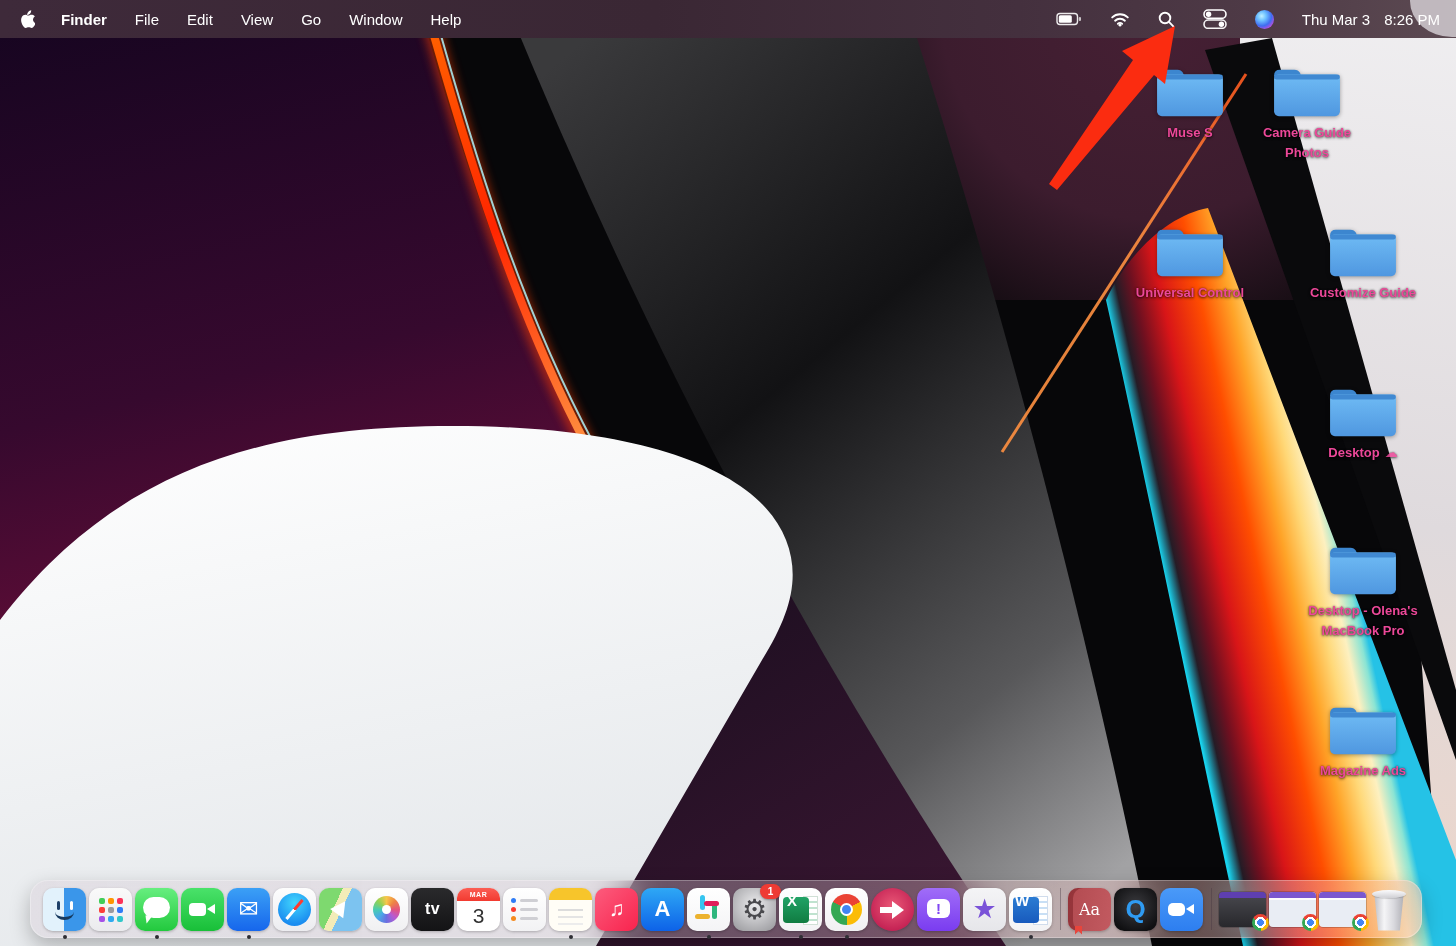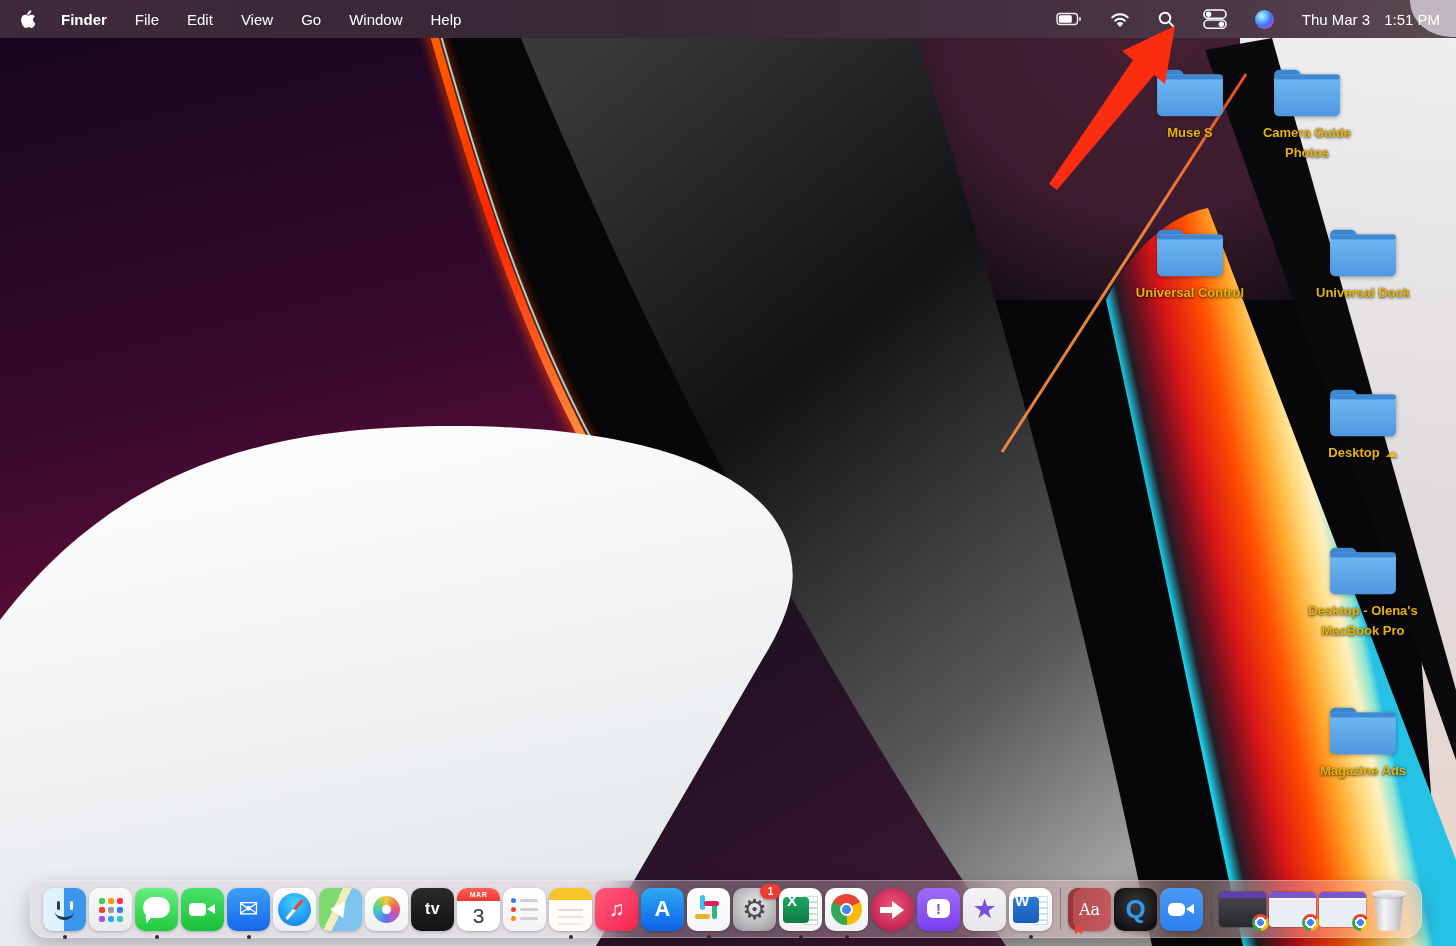--- a/index.html
+++ b/index.html
@@ -19,21 +19,21 @@
   .menu-item.bold{font-weight:700;}
   .mb-right{margin-left:auto;display:flex;align-items:center;gap:28px;padding-right:16px;position:relative;z-index:2;}
   .sicon{display:flex;align-items:center;justify-content:center;}
   .siri-orb{width:19px;height:19px;border-radius:50%;
     background:radial-gradient(circle at 35% 32%,#bff0ff 0%,#6fc2ff 25%,#3f6df0 55%,#b84fe0 78%,#e85a8a 100%);}
   #clock{display:flex;gap:14px;font-size:15px;}
   
   #desktop-folders{position:absolute;inset:0;z-index:10;}
   .folder{position:absolute;width:150px;display:flex;flex-direction:column;align-items:center;cursor:default;}
   .ficon{width:80px;height:62px;filter:drop-shadow(0 1px 2px rgba(0,0,0,.35));}
-  .flabel{margin-top:1px;font-size:13px;font-weight:700;color:#eab308;text-align:center;line-height:1.5;
+  .flabel{margin-top:1px;font-size:13px;font-weight:700;color:#ec4899;text-align:center;line-height:1.5;
     text-shadow:0 1px 3px rgba(0,0,0,.7),0 0 2px rgba(0,0,0,.45);}
   .icloud::after{content:"☁";opacity:.85;font-weight:400;margin-left:5px;font-size:13px;}
   
   #arrow-layer{position:absolute;inset:0;z-index:40;pointer-events:none;}
   
   #dock{position:absolute;left:30px;right:34px;bottom:8px;height:58px;border-radius:18px;z-index:20;
     background:linear-gradient(90deg,rgba(215,205,215,.40),rgba(220,200,210,.34) 55%,rgba(250,185,175,.45));
     box-shadow:inset 0 0 0 1px rgba(255,255,255,.28),0 8px 20px rgba(0,0,0,.25);
     display:flex;align-items:center;justify-content:center;backdrop-filter:blur(18px);}
   .dock-item{width:43px;height:43px;border-radius:10px;position:relative;flex:0 0 auto;margin:0 1.5px;
@@ -289,21 +289,21 @@
             <circle cx="5.6" cy="5.2" r="2.7" fill="#fff"></circle>
             <rect x="1" y="11" width="22" height="8.4" rx="4.2" fill="none" stroke="#fff" stroke-width="1.6" opacity=".95"></rect>
             <circle cx="18.4" cy="15.2" r="2.7" fill="#fff"></circle>
           </svg>
       </span>
       <span class="sicon">
           <span class="siri-orb"></span>
         </span>
       <span id="clock">
         <span>Thu Mar 3</span>
-        <span>1:51 PM</span>
+        <span>8:26 PM</span>
       </span>
     </div>
   </div>
 
   <div id="desktop-folders">
       <div class="folder" style="left: 1115px; top: 60px;">
         <svg class="ficon" viewBox="0 0 82 64">
           <use href="#folder-shape"></use>
         </svg>
         <div class="flabel">
@@ -325,21 +325,21 @@
         </svg>
         <div class="flabel">
           <div>Universal Control</div>
         </div>
       </div>
       <div class="folder" style="left: 1288px; top: 220px;">
         <svg class="ficon" viewBox="0 0 82 64">
           <use href="#folder-shape"></use>
         </svg>
         <div class="flabel">
-          <div>Universal Dock</div>
+          <div>Customize Guide</div>
         </div>
       </div>
       <div class="folder" style="left: 1288px; top: 380px;">
         <svg class="ficon" viewBox="0 0 82 64">
           <use href="#folder-shape"></use>
         </svg>
         <div class="flabel">
           <div>Desktop<span class="icloud"></span></div>
         </div>
       </div>

